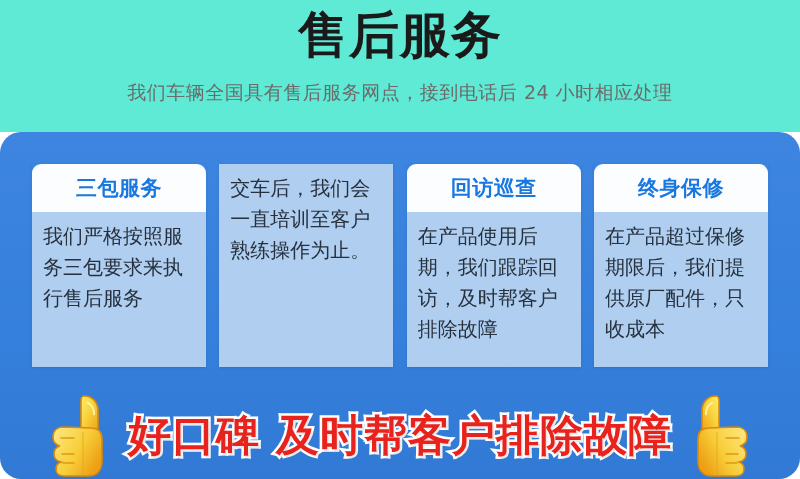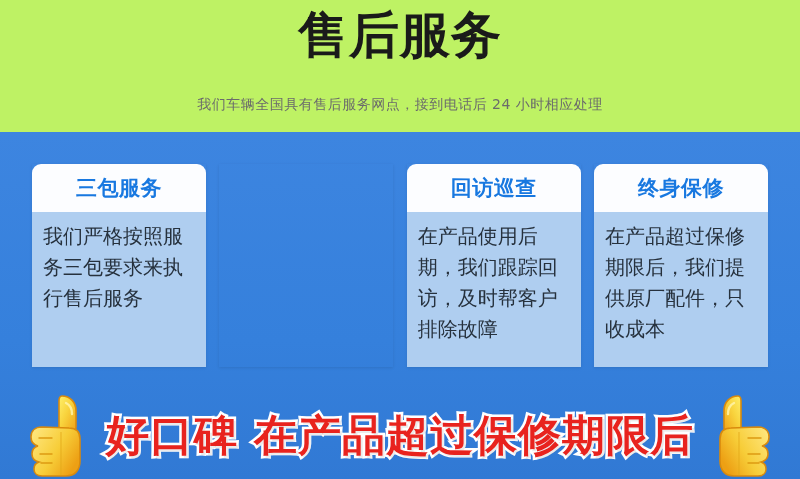--- a/index.html
+++ b/index.html
@@ -20,53 +20,54 @@
     background: #ffffff;
   }
 
   
   .header {
     position: absolute;
     left: 0;
     top: 0;
     width: 800px;
     height: 132px;
-    background: #bef264;
+    background: #5eead4;
     text-align: center;
   }
   .main-title {
     margin: 0;
     padding-top: 4px;
     font-size: 50px;
     line-height: 62px;
     font-weight: bold;
     color: #1a1a1a;
     letter-spacing: 1px;
     font-family: "DejaVu Sans", "Liberation Sans", sans-serif;
   }
   .subtitle {
-    margin: 12px;
+    margin: 0;
     padding-top: 12px;
-    font-size: 14px;
+    font-size: 19px;
     line-height: 28px;
     color: #6b6b6b;
     font-weight: normal;
     letter-spacing: 0.5px;
     font-family: "DejaVu Sans", "Liberation Sans", sans-serif;
   }
 
   
   .blue-panel {
     position: absolute;
     left: 0;
     top: 132px;
     width: 800px;
     height: 347px;
     background: #3a82dd;
     background: linear-gradient(180deg, #3d85e0 0%, #3580dc 60%, #3179d4 100%);
+    border-radius: 21px;
   }
 
   
   .cards-row {
     position: absolute;
     left: 32px;
     top: 32px;
     width: 736px;
     height: 203px;
     display: flex;
@@ -163,20 +164,23 @@
       <div class="card">
         <div class="card-header">
           <span class="card-title">三包服务</span>
         </div>
         <div class="card-body">
           <span class="card-text">我们严格按照服务三包要求来执行售后服务</span>
         </div>
       </div>
 
       <div class="card">
+        <div class="card-body">
+          <span class="card-text">交车后，我们会一直培训至客户熟练操作为止。</span>
+        </div>
       </div>
 
       <div class="card">
         <div class="card-header">
           <span class="card-title">回访巡查</span>
         </div>
         <div class="card-body">
           <span class="card-text">在产品使用后期，我们跟踪回访，及时帮客户排除故障</span>
         </div>
       </div>
@@ -212,21 +216,21 @@
 
         <path d="M14 34 C7 34 3 38 3 44 C3 49 6 52 10 53 C6 54 4 57 4 61 C4 65 7 68 11 69
                  C8 70 6 73 6 76 C6 80 9 83 14 83 L38 83 C47 83 52 77 52 68 L52 46
                  C52 39 48 35 41 35 Z" fill="url(#gThumbB)" stroke="#d98a0d" stroke-width="1.6"></path>
 
         <path d="M11 45 L24 45 M12 61 L24 61 M13 70 L24 70" stroke="#dd9a12" stroke-width="1.4" fill="none" stroke-linecap="round"></path>
         <path d="M33 39 L33 82" stroke="#e3a81a" stroke-width="1.2" fill="none" opacity="0.7"></path>
         <path d="M38 10 C42 12 44 16 44 21" stroke="#fff3a8" stroke-width="2.4" fill="none" stroke-linecap="round" opacity="0.85"></path>
       </svg>
 
-      <div class="slogan-text">好口碑 在产品超过保修期限后</div>
+      <div class="slogan-text">好口碑 及时帮客户排除故障</div>
 
       <svg class="thumb right" viewBox="0 0 64 84" aria-hidden="true">
         <path d="M34 3 C42 3 48 9 48 18 L48 34 C48 38 46 40 42 40 L31 40 L31 8 C31 5 32 3 34 3 Z" fill="url(#gThumbA)" stroke="#d98a0d" stroke-width="1.6"></path>
         <path d="M14 34 C7 34 3 38 3 44 C3 49 6 52 10 53 C6 54 4 57 4 61 C4 65 7 68 11 69
                  C8 70 6 73 6 76 C6 80 9 83 14 83 L38 83 C47 83 52 77 52 68 L52 46
                  C52 39 48 35 41 35 Z" fill="url(#gThumbB)" stroke="#d98a0d" stroke-width="1.6"></path>
         <path d="M11 45 L24 45 M12 61 L24 61 M13 70 L24 70" stroke="#dd9a12" stroke-width="1.4" fill="none" stroke-linecap="round"></path>
         <path d="M33 39 L33 82" stroke="#e3a81a" stroke-width="1.2" fill="none" opacity="0.7"></path>
         <path d="M38 10 C42 12 44 16 44 21" stroke="#fff3a8" stroke-width="2.4" fill="none" stroke-linecap="round" opacity="0.85"></path>
       </svg>

